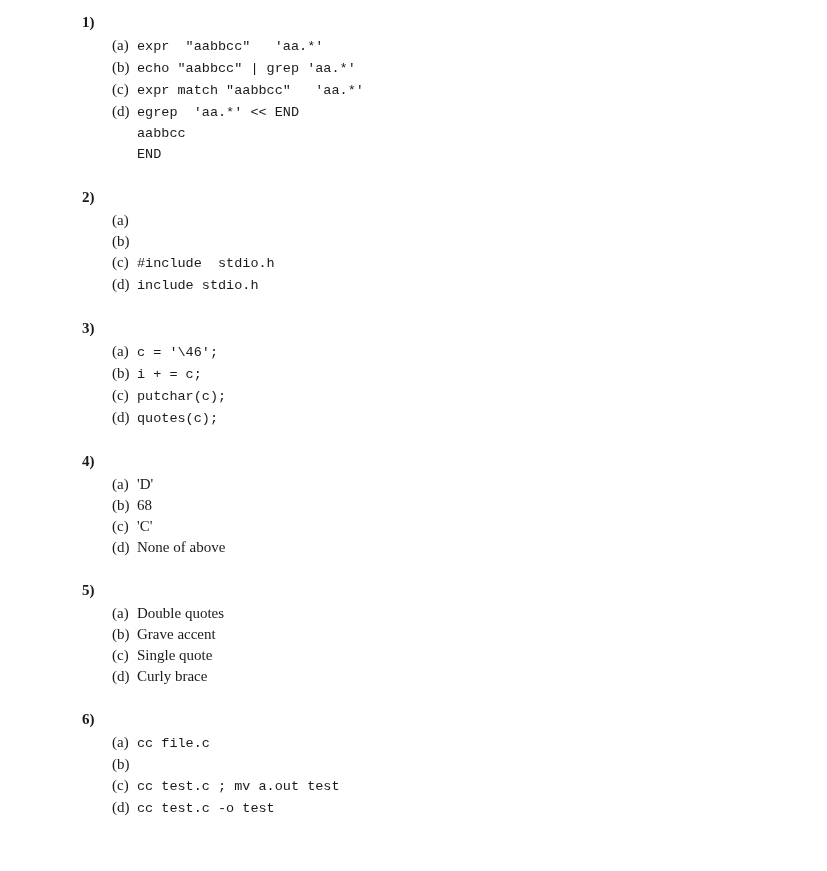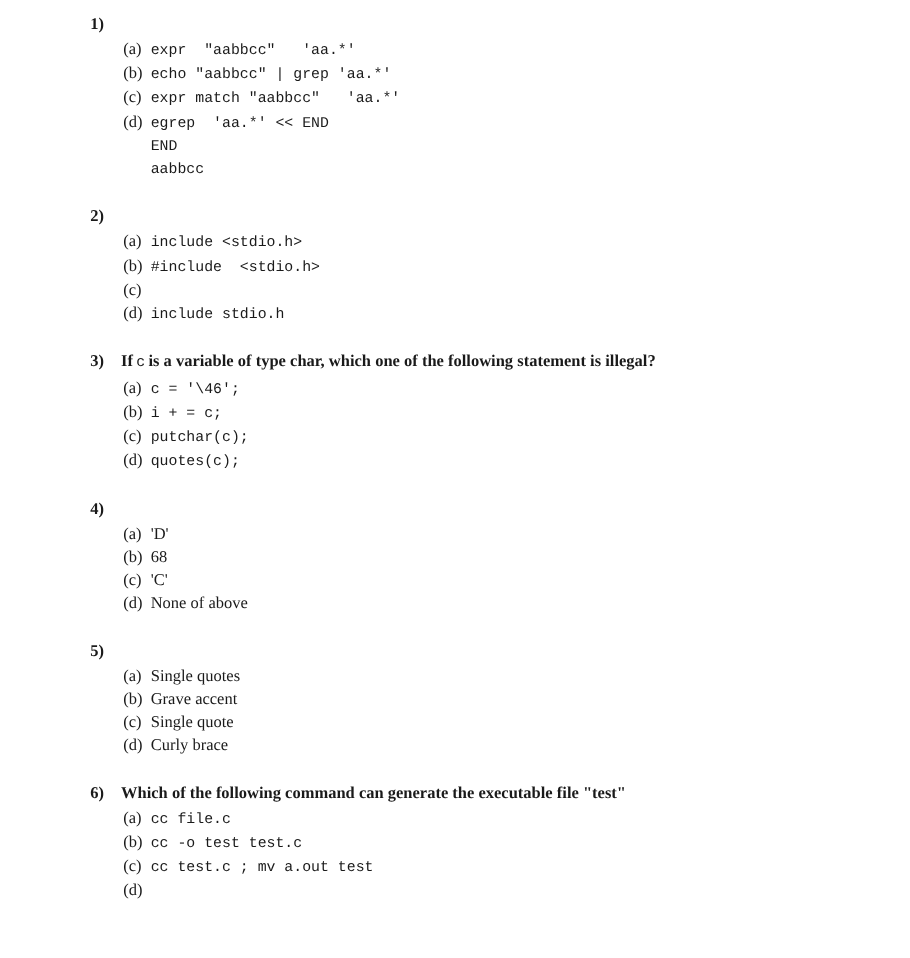--- a/index.html
+++ b/index.html
@@ -88,52 +88,50 @@
           <div class="option">
             <span class="opt-label">(b)</span>
             <div class="opt-body"><span class="code">echo "aabbcc" | grep 'aa.*'</span></div>
           </div>
           <div class="option">
             <span class="opt-label">(c)</span>
             <div class="opt-body"><span class="code">expr match "aabbcc"   'aa.*'</span></div>
           </div>
           <div class="option">
             <span class="opt-label">(d)</span>
-            <div class="opt-body"><span class="code">egrep  'aa.*' &lt;&lt; END</span><div class="code cont-line">END</div><div class="code cont-line">aabbcc</div></div>
+            <div class="opt-body"><span class="code">egrep  'aa.*' &lt;&lt; END</span><div class="code cont-line">aabbcc</div><div class="code cont-line">END</div></div>
           </div>
         </div>
   </section>
 
   <section class="question">
     <div class="q-row">
       <span class="q-num">2)</span>
     </div>
     <div class="options">
           <div class="option">
             <span class="opt-label">(a)</span>
-            <div class="opt-body"><span class="code">include &lt;stdio.h&gt;</span></div>
-          </div>
-          <div class="option">
-            <span class="opt-label">(b)</span>
-            <div class="opt-body"><span class="code">#include  &lt;stdio.h&gt;</span></div>
-          </div>
-          <div class="option">
-            <span class="opt-label">(c)</span>
+          </div>
+          <div class="option">
+            <span class="opt-label">(b)</span>
+          </div>
+          <div class="option">
+            <span class="opt-label">(c)</span>
+            <div class="opt-body"><span class="code">#include  stdio.h</span></div>
           </div>
           <div class="option">
             <span class="opt-label">(d)</span>
             <div class="opt-body"><span class="code">include stdio.h</span></div>
           </div>
         </div>
   </section>
 
   <section class="question">
     <div class="q-row">
       <span class="q-num">3)</span>
-      <div class="q-stem"><span class="bold">If</span><span class="code">c</span><span class="bold">is a variable of type char, which one of the following statement is illegal?</span></div>
     </div>
     <div class="options">
           <div class="option">
             <span class="opt-label">(a)</span>
             <div class="opt-body"><span class="code">c = '\46';</span></div>
           </div>
           <div class="option">
             <span class="opt-label">(b)</span>
             <div class="opt-body"><span class="code">i + = c;</span></div>
           </div>
@@ -172,54 +170,53 @@
         </div>
   </section>
 
   <section class="question">
     <div class="q-row">
       <span class="q-num">5)</span>
     </div>
     <div class="options">
           <div class="option">
             <span class="opt-label">(a)</span>
-            <div class="opt-body"><span class="serif">Single quotes</span></div>
+            <div class="opt-body"><span class="serif">Double quotes</span></div>
           </div>
           <div class="option">
             <span class="opt-label">(b)</span>
             <div class="opt-body"><span class="serif">Grave accent</span></div>
           </div>
           <div class="option">
             <span class="opt-label">(c)</span>
             <div class="opt-body"><span class="serif">Single quote</span></div>
           </div>
           <div class="option">
             <span class="opt-label">(d)</span>
             <div class="opt-body"><span class="serif">Curly brace</span></div>
           </div>
         </div>
   </section>
 
   <section class="question">
     <div class="q-row">
       <span class="q-num">6)</span>
-      <div class="q-stem"><span class="bold">Which of the following command can generate the executable file "test"</span></div>
     </div>
     <div class="options">
           <div class="option">
             <span class="opt-label">(a)</span>
             <div class="opt-body"><span class="code">cc file.c</span></div>
           </div>
           <div class="option">
             <span class="opt-label">(b)</span>
-            <div class="opt-body"><span class="code">cc -o test test.c</span></div>
           </div>
           <div class="option">
             <span class="opt-label">(c)</span>
             <div class="opt-body"><span class="code">cc test.c ; mv a.out test</span></div>
           </div>
           <div class="option">
             <span class="opt-label">(d)</span>
+            <div class="opt-body"><span class="code">cc test.c -o test</span></div>
           </div>
         </div>
   </section>
 </div>
 </main>
 
 </body></html>

